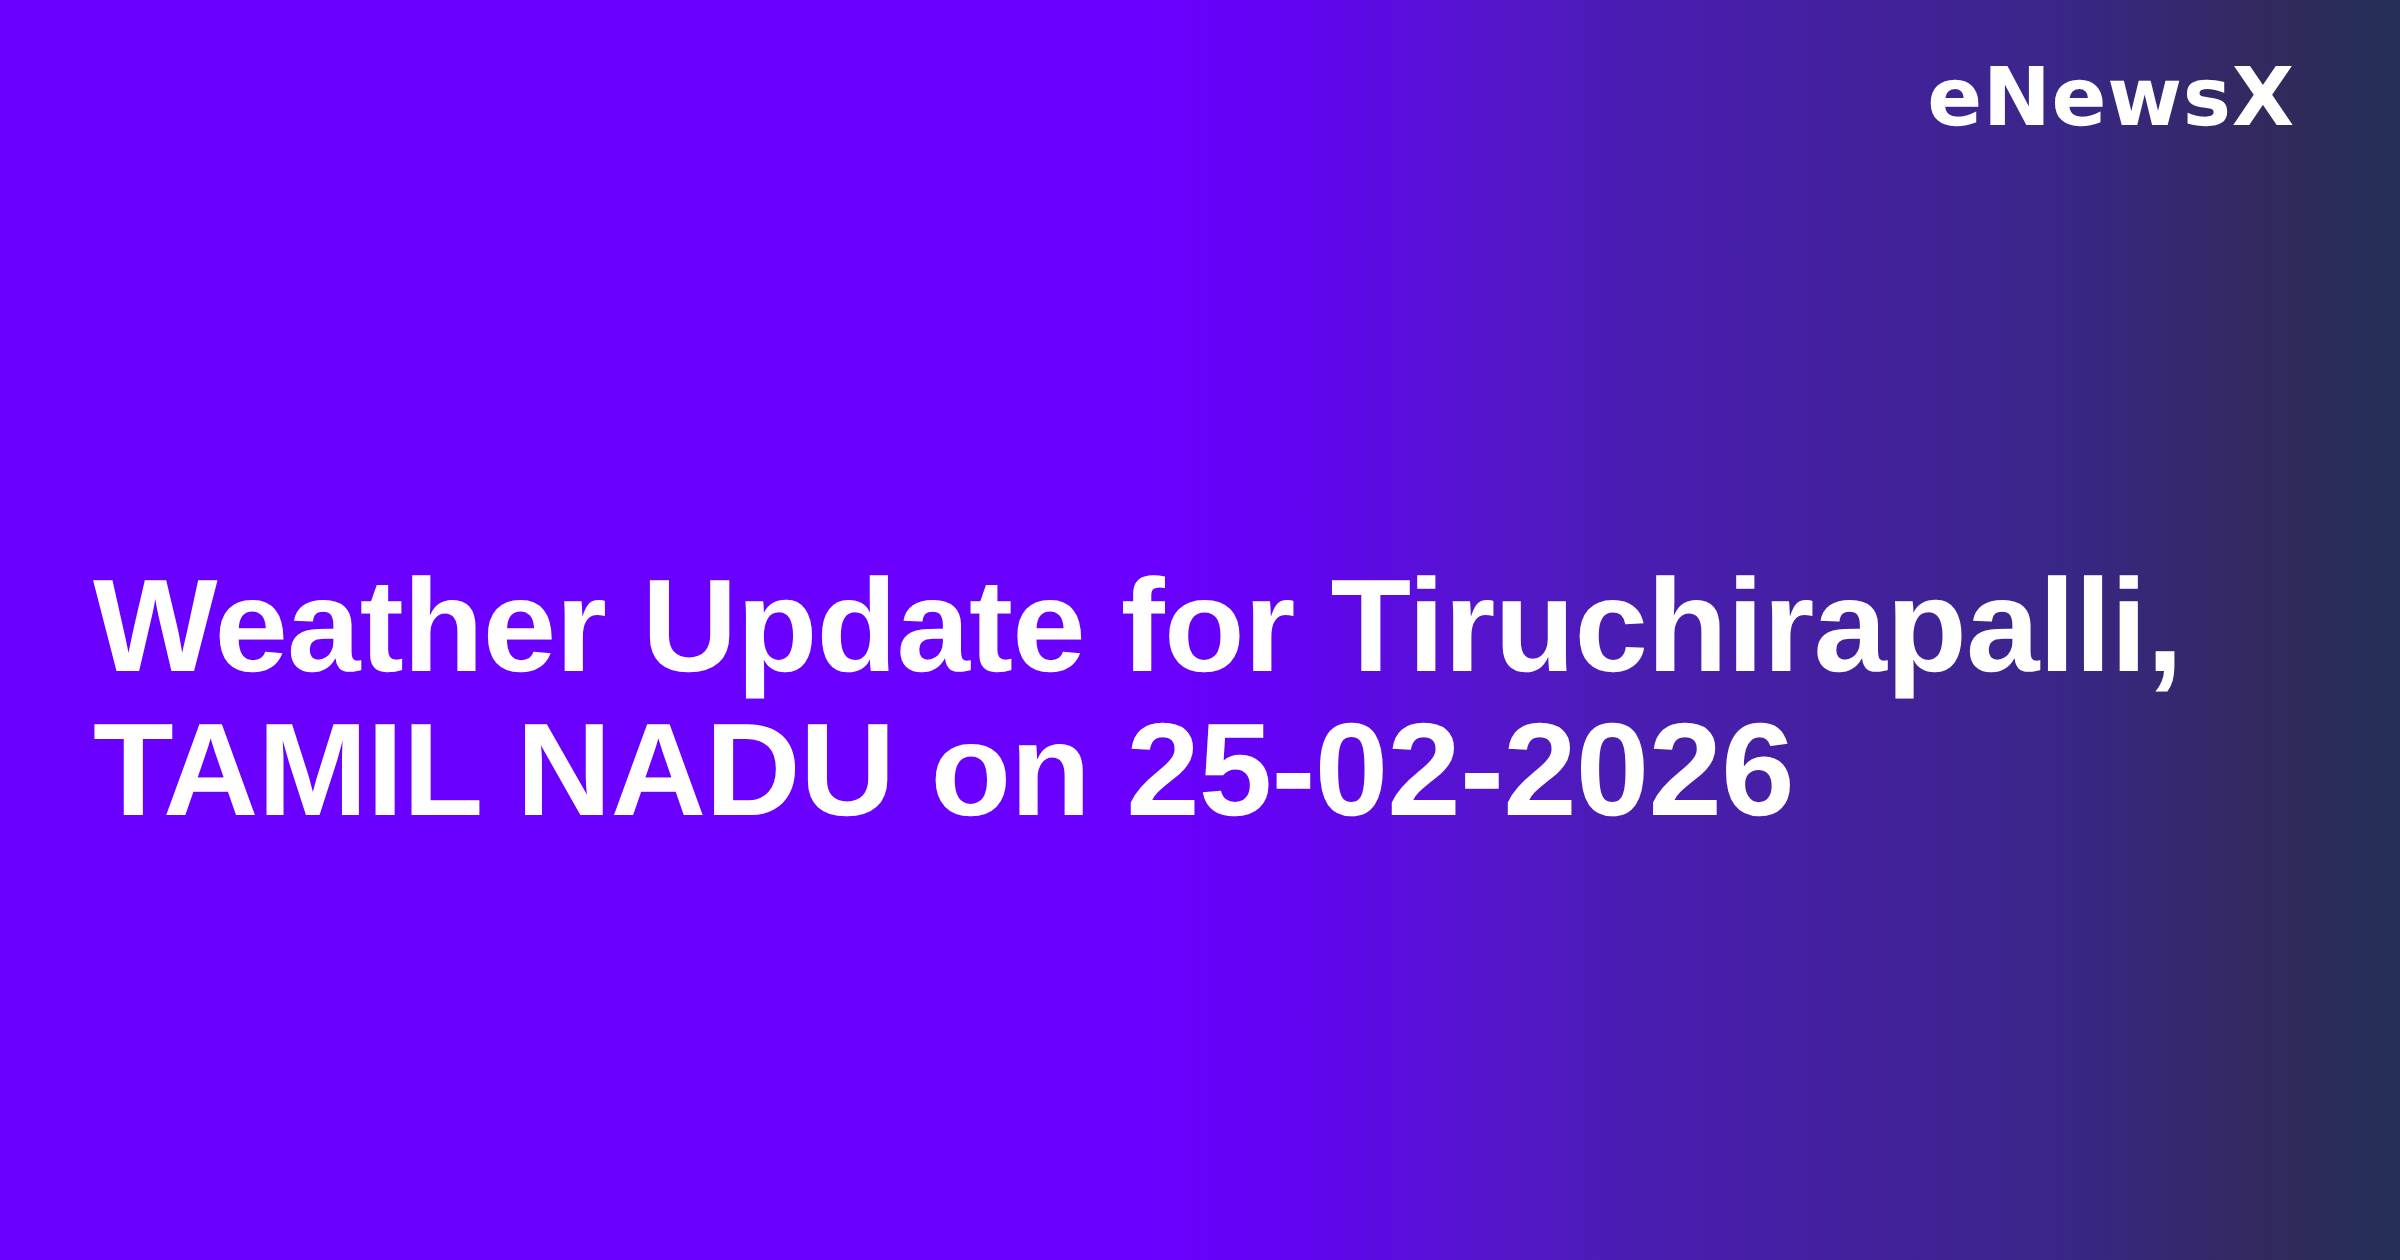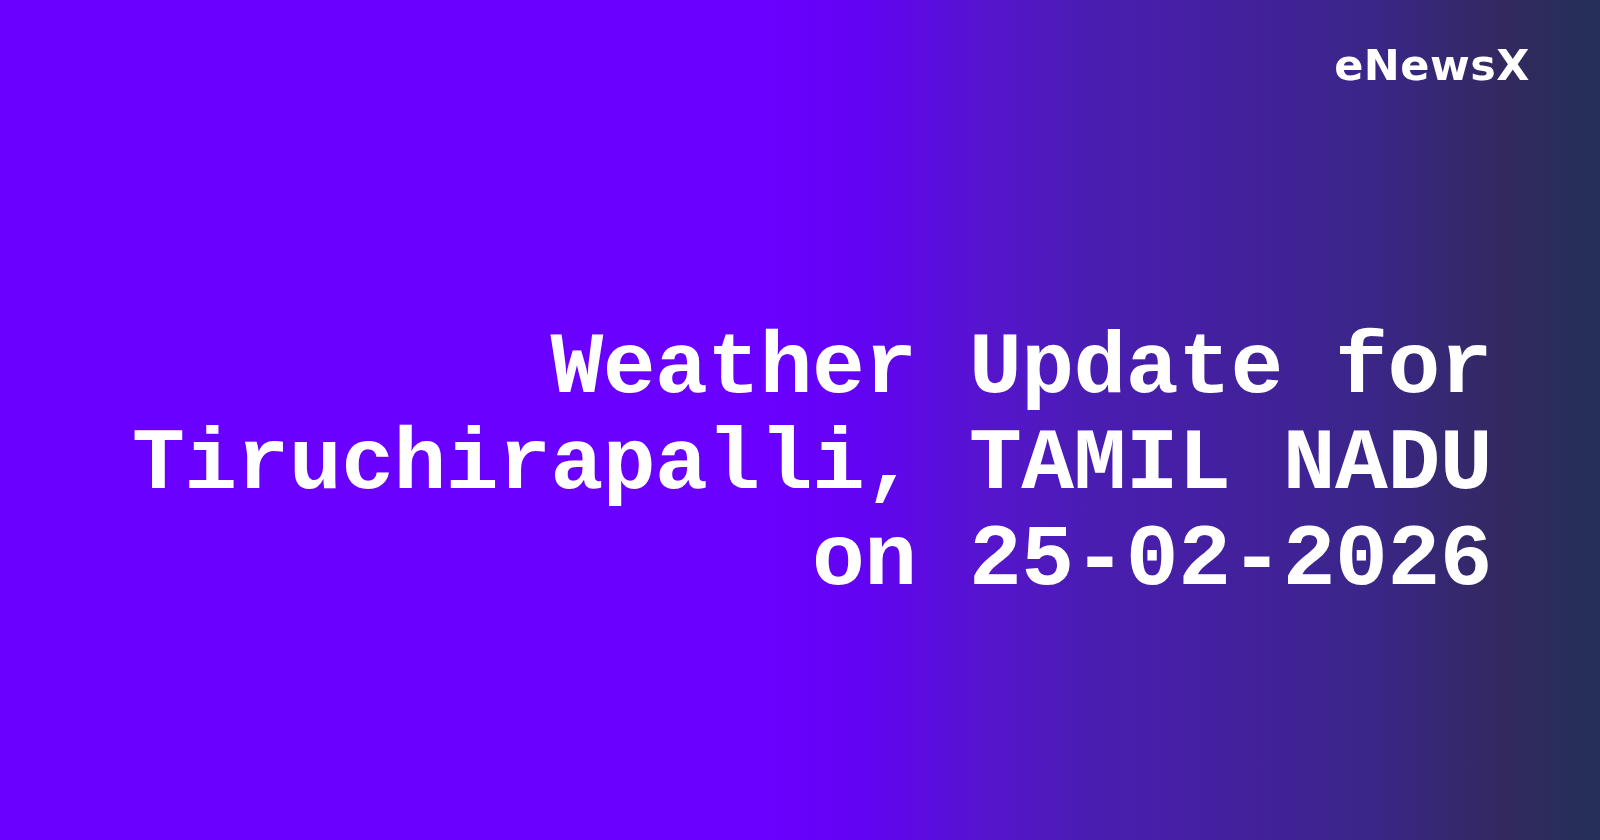--- a/index.html
+++ b/index.html
@@ -48,21 +48,21 @@
     display: flex;
     align-items: center;
     justify-content: flex-end;
     padding-right: 70px;
     box-sizing: border-box;
   }
 
   .brand-logo {
     color: #FFFFFF;
     font-family: "DejaVu Sans", "Liberation Sans", sans-serif;
-    font-size: 43px;
+    font-size: 54px;
     font-weight: 700;
     line-height: 1;
     letter-spacing: 0.5px;
     white-space: nowrap;
     user-select: none;
   }
 
   
   .headline-wrap {
     position: absolute;
@@ -72,28 +72,28 @@
     bottom: 0;
     display: flex;
     align-items: center;
     justify-content: flex-start;
     padding: 0 96px 40px 62px;
     box-sizing: border-box;
   }
 
   .headline {
     color: #FFFFFF;
-    font-family: Liberation Mono, monospace;
+    font-family: Liberation Sans, sans-serif;
     font-size: 88px;
     font-weight: 700;
     line-height: 96px;
     letter-spacing: -0.5px;
     margin: 0;
     max-width: 1430px;
-    text-align: right;
+    text-align: left;
     word-wrap: break-word;
   }
 </style>
 </head>
 <body>
 
 <div class="banner">
 
   <div class="brand-row">
     <div class="brand-logo">eNewsX</div>

